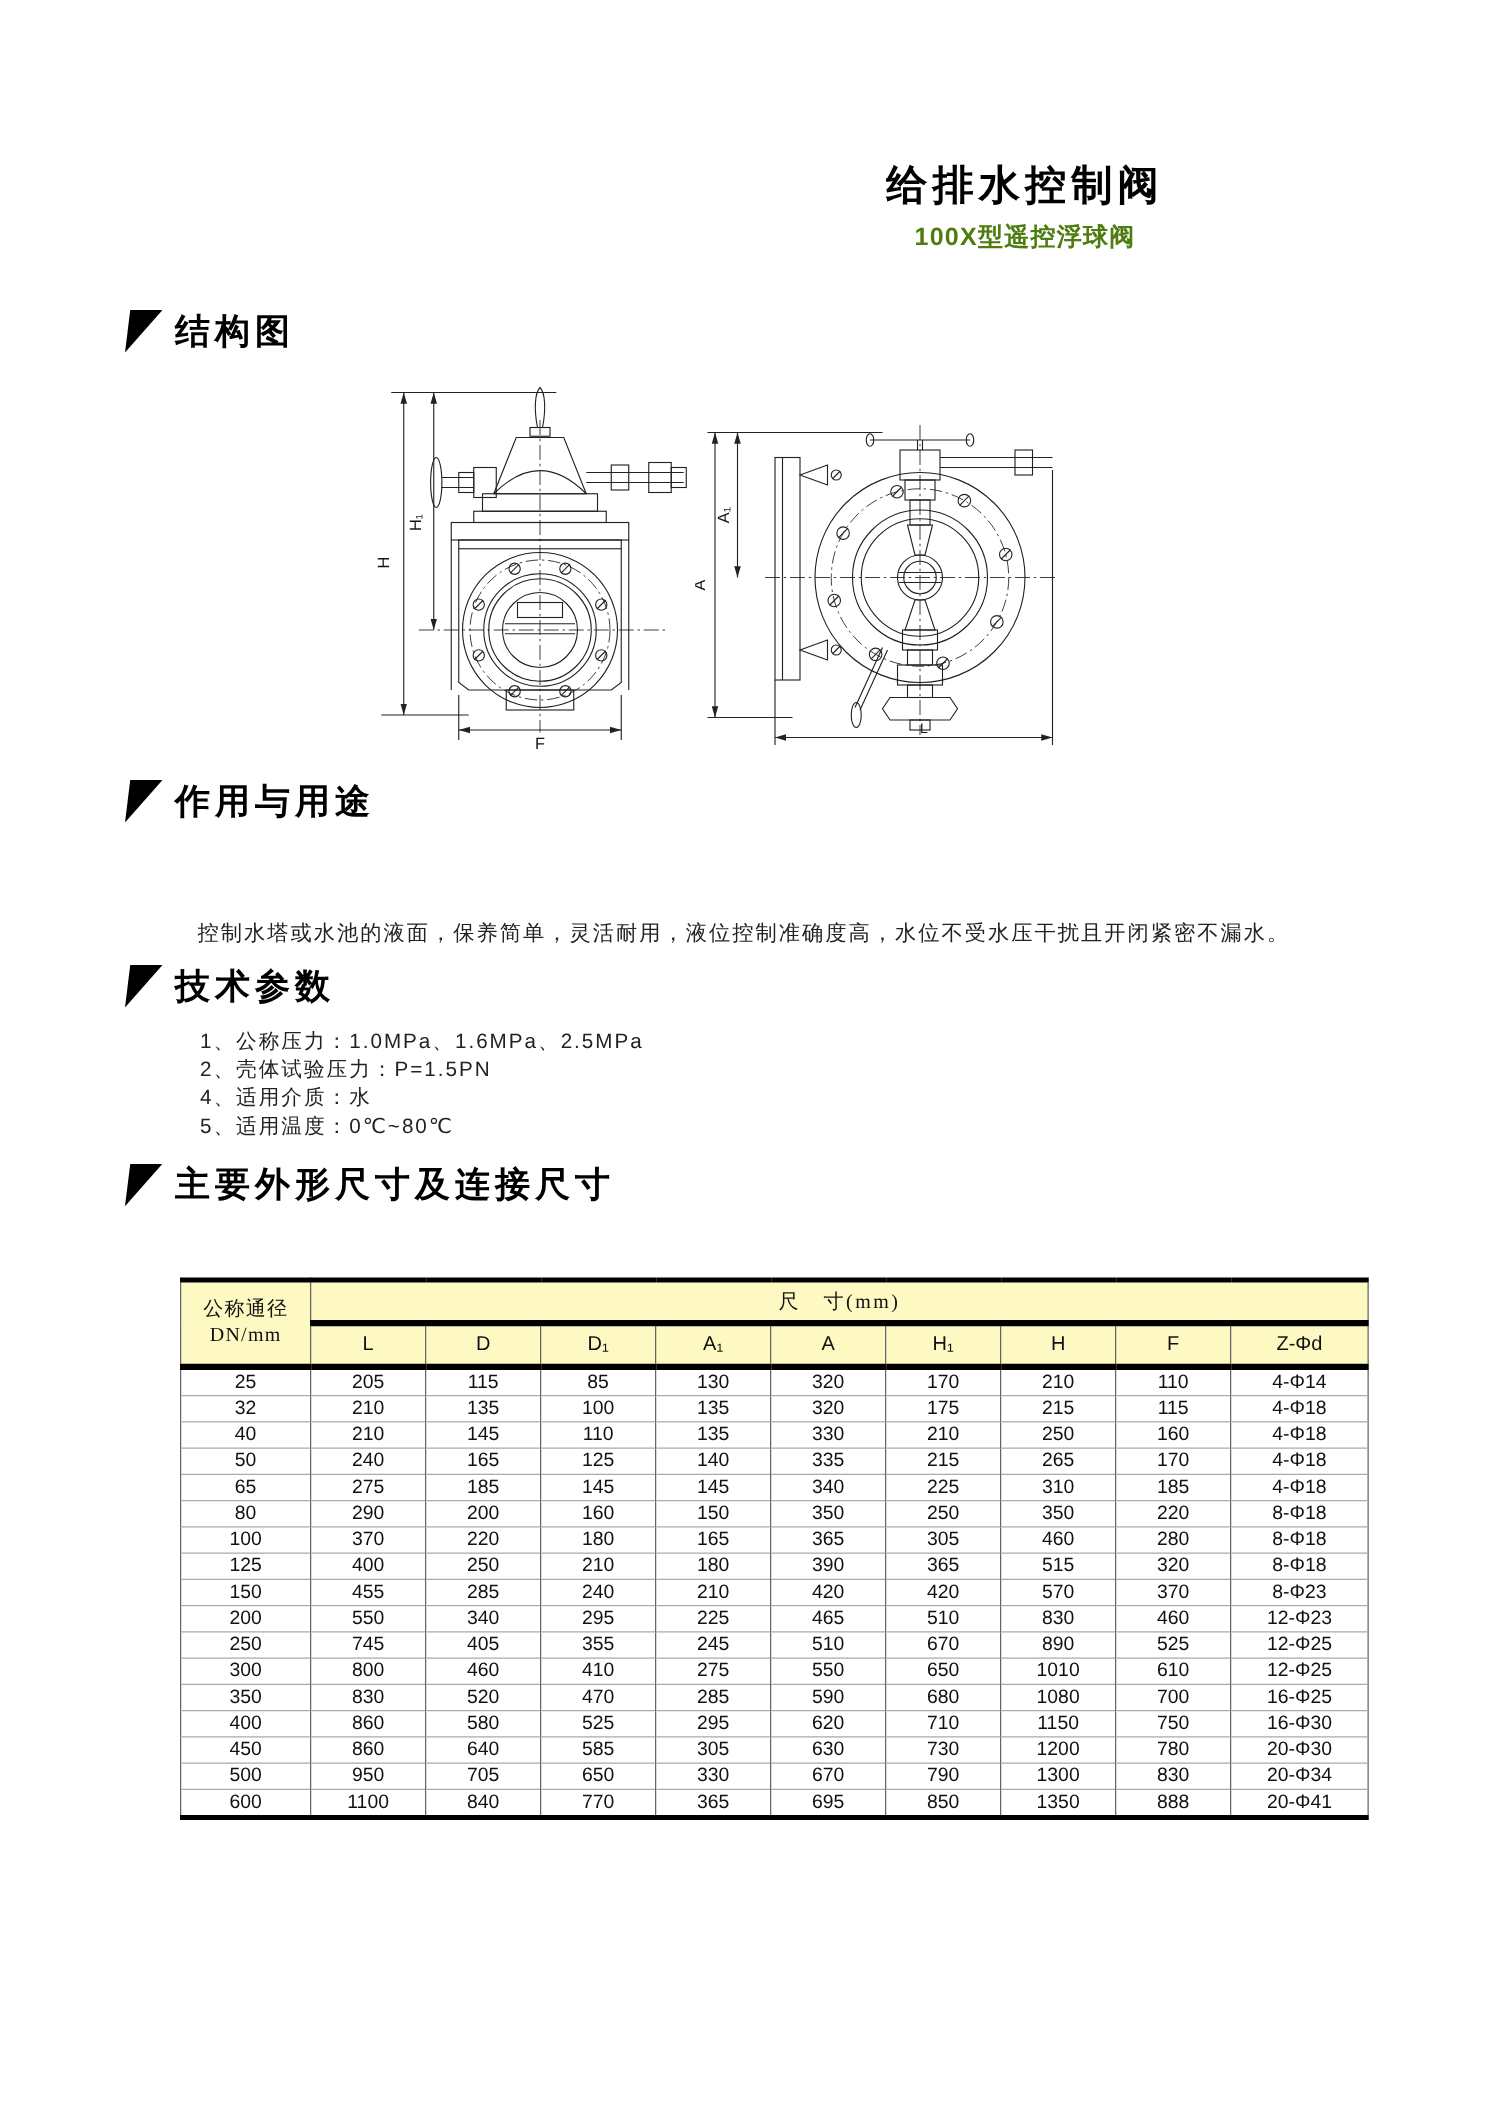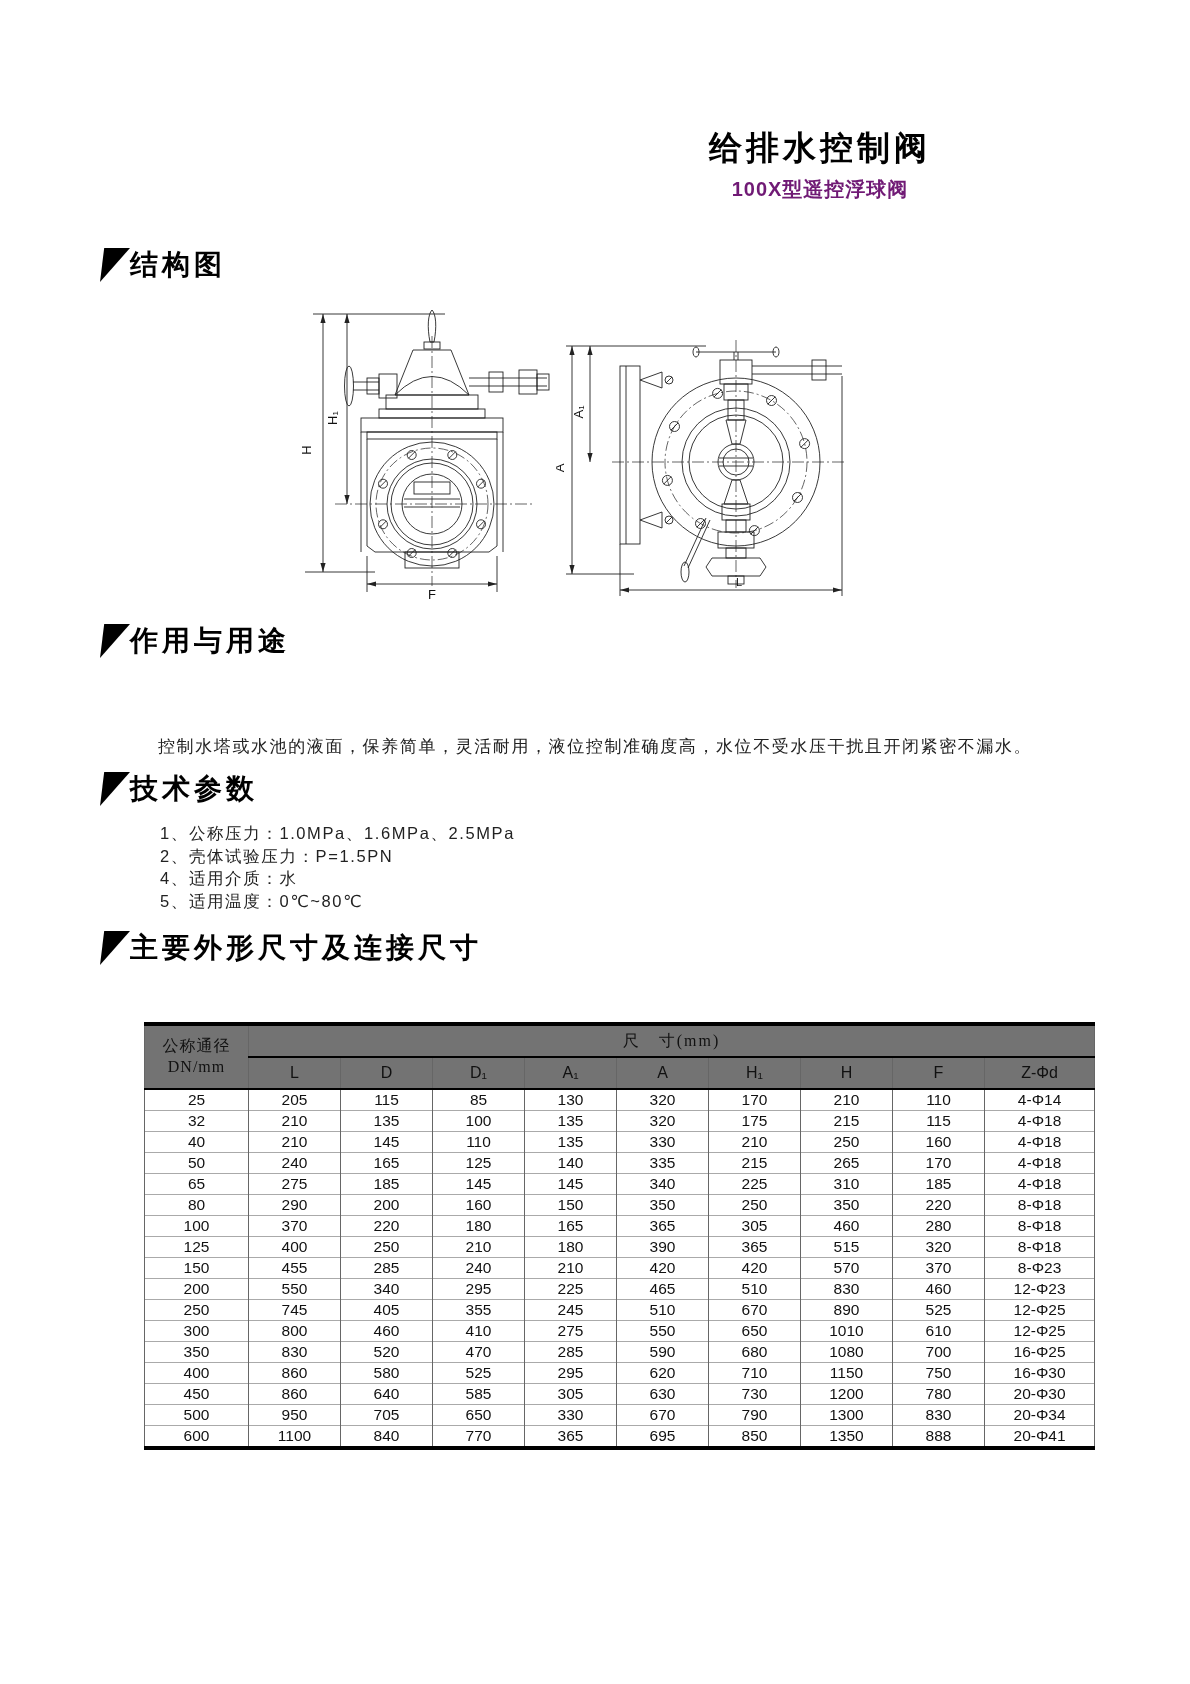--- a/index.html
+++ b/index.html
@@ -7,23 +7,23 @@
     width:1190px;height:1684px;position:relative;background:#ffffff;
     font-family:"Liberation Sans","DejaVu Sans",sans-serif;color:#1a1a1a;
     overflow:hidden;
   }
   .title-block{position:absolute;top:126px;left:595px;width:450px;text-align:center;}
   .title-block h1{
     margin:0;font-family:"Liberation Serif","DejaVu Serif",serif;
     font-weight:bold;font-size:33px;letter-spacing:4px;color:#000;
   }
   .title-block .subtitle{
-    margin-top:5px;font-weight:bold;font-size:20px;letter-spacing:1px;color:#701a75;
-  }
-  .sec-head{position:absolute;left:100px;display:flex;align-items:center;}
+    margin-top:5px;font-weight:bold;font-size:20px;letter-spacing:1px;color:#4d7c0f;
+  }
+  .sec-head{position:absolute;left:100px;display:flex;align-items:center;gap:10px;}
   .tri{width:30px;height:34px;background:#000;clip-path:polygon(14% 0,100% 0,0 100%);flex:0 0 auto;}
   .sec-head h2{
     margin:0;font-family:"Liberation Serif","DejaVu Serif",serif;
     font-weight:bold;font-size:28px;letter-spacing:4px;color:#000;white-space:nowrap;
   }
   #sec-structure{top:246px;}
   #sec-function{top:622px;}
   #sec-params{top:770px;}
   #sec-dimensions{top:929px;}
   .figure{position:absolute;top:298px;left:278px;width:600px;height:310px;}
@@ -41,21 +41,21 @@
   .table-wrap{position:absolute;top:1022px;left:144px;width:950px;}
   table.dims{
     border-collapse:collapse;table-layout:fixed;width:950px;
     border-top:4px solid #000;border-bottom:4px solid #000;
     border-left:1px solid #555;border-right:1px solid #555;
   }
   table.dims th,table.dims td{
     border-left:1px solid #666;border-right:1px solid #666;
     text-align:center;vertical-align:middle;padding:0;color:#111;
   }
-  table.dims thead th{background:#737373;border-bottom:2px solid #000000;}
+  table.dims thead th{background:#fef9c3;border-bottom:5px solid #000000;}
   th.size-span{
     height:30px;font-family:"Liberation Serif","DejaVu Serif",serif;
     font-weight:normal;font-size:16px;letter-spacing:2px;
   }
   th.dn-head{
     font-family:"Liberation Serif","DejaVu Serif",serif;font-weight:normal;
     font-size:16px;line-height:1.3;letter-spacing:1px;
   }
   tr.col-row th{height:30px;font-weight:normal;font-size:16px;}
   table.dims tbody td{

